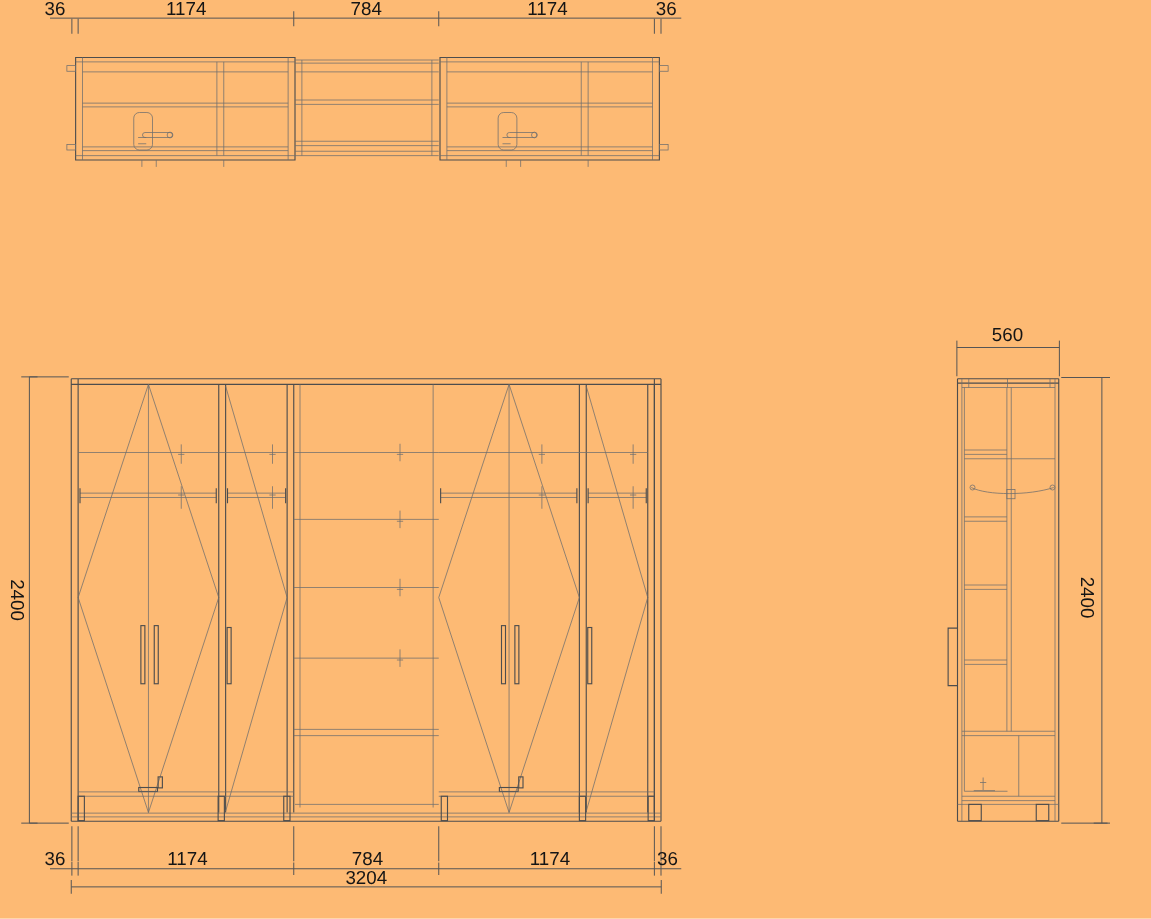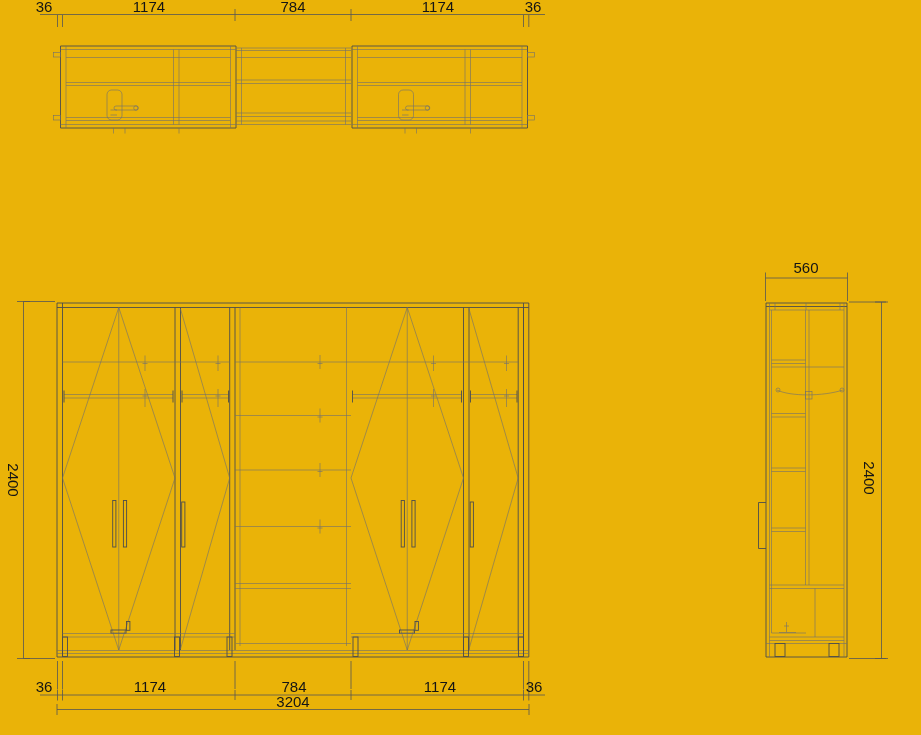--- a/index.html
+++ b/index.html
@@ -1,16 +1,16 @@
 <!DOCTYPE html>
 <html><head>
 <meta charset="utf-8">
 <style>
   html,body{margin:0;padding:0;background:#ffffff;}
-  .stage{position:relative;width:921px;height:735px;background:#eab308;overflow:hidden;
+  .stage{position:relative;width:921px;height:735px;background:#fdba74;overflow:hidden;
          font-family:"Liberation Sans", sans-serif;}
   svg{display:block}
   .ln{fill:none;stroke:#4d4d4d;stroke-width:0.9;}
   .tn{fill:none;stroke:#6e6e6e;stroke-width:0.6;}
   .dim{fill:#151515;font-size:15px;font-family:"Liberation Sans",sans-serif;letter-spacing:0px;}
   .dln{fill:none;stroke:#555;stroke-width:0.8;}
 </style>
 </head>
 <body>
 

